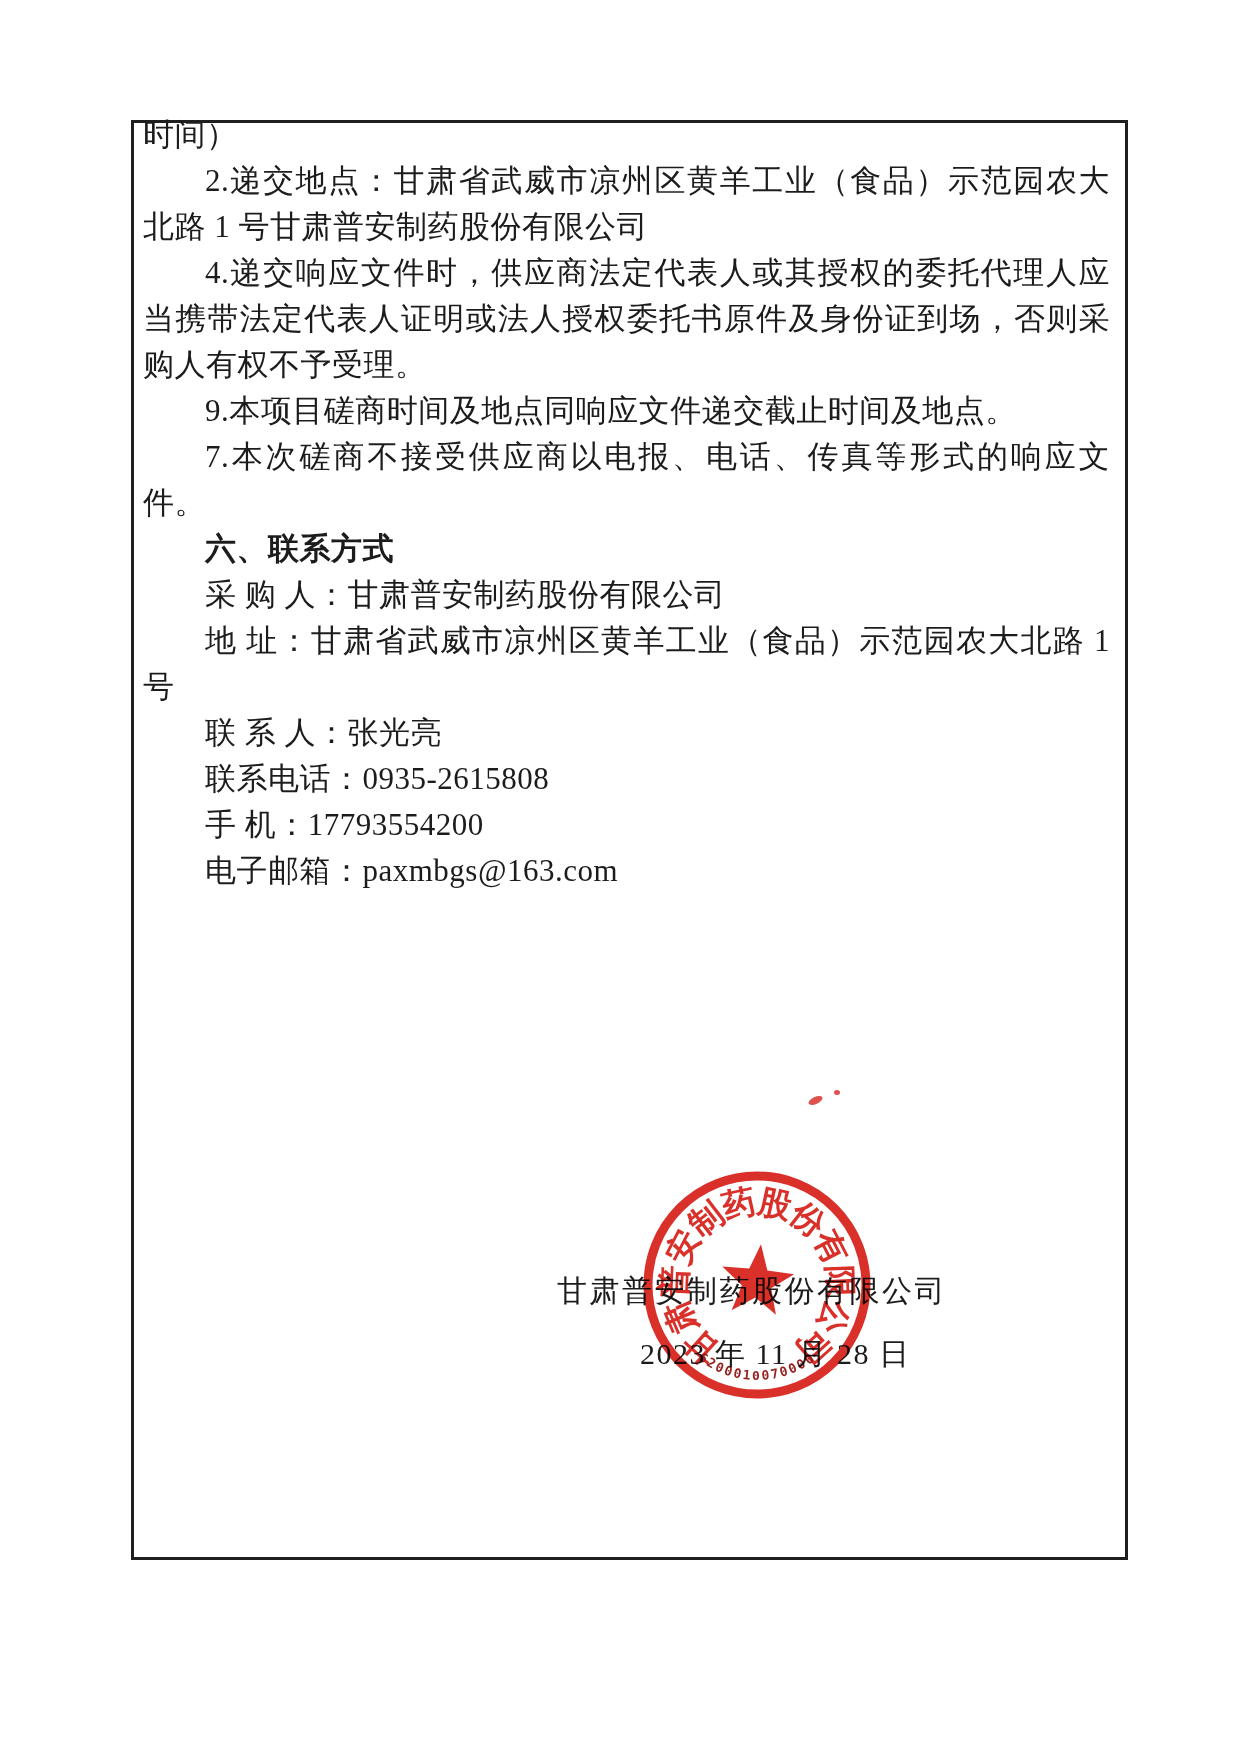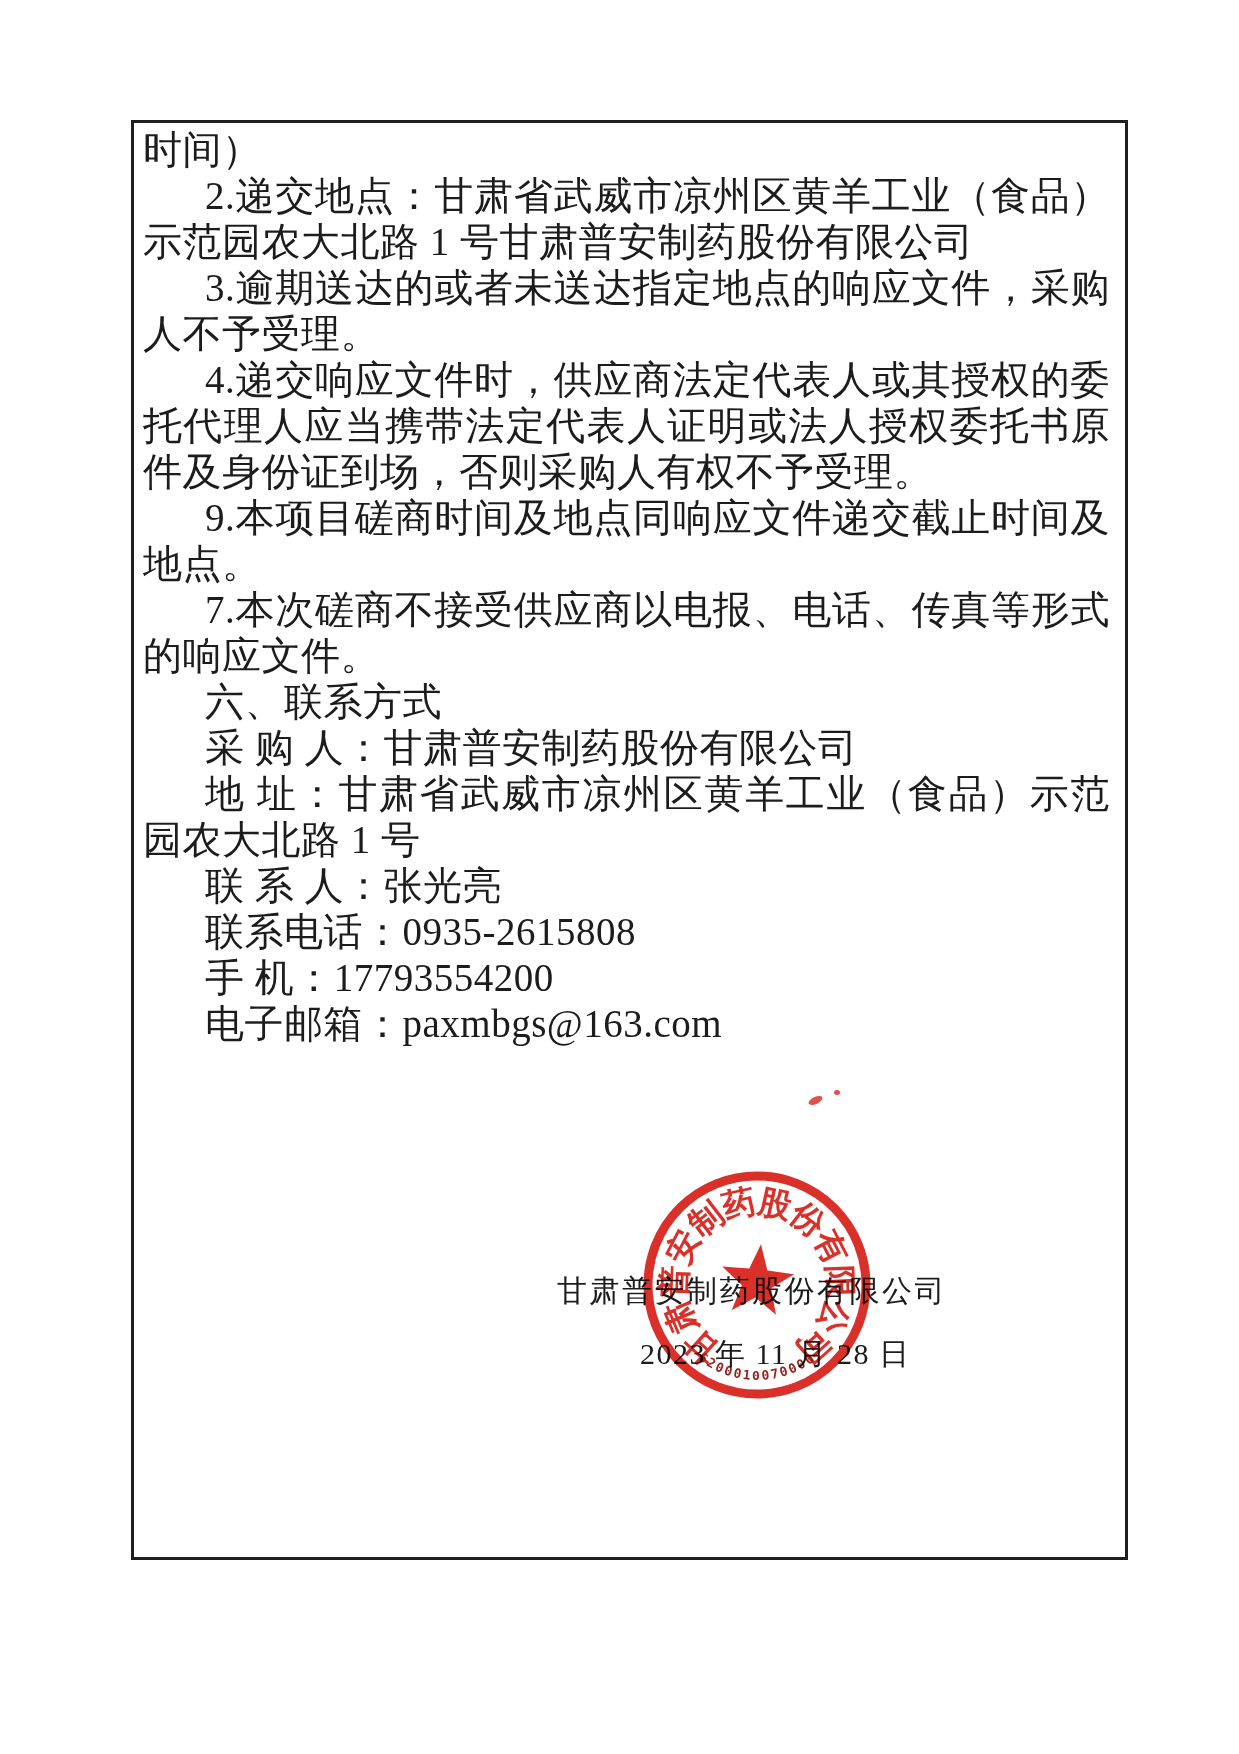--- a/index.html
+++ b/index.html
@@ -19,30 +19,30 @@
   }
   .frame{
     position:absolute;
     left:131px;top:120px;
     width:997px;height:1440px;
     border:3px solid var(--border);
     box-sizing:border-box;
   }
   .content{
     position:absolute;
-    left:143px;top:127px;
+    left:143px;top:112px;
     width:967px;
-    font-size:39px;
+    font-size:31px;
     line-height:46px;
     text-align:justify;
     letter-spacing:.5px;
   }
   .para{margin:0;}
   .indent{text-indent:62px;}
-  .bold{font-weight:normal;}
+  .bold{font-weight:bold;}
   .sig-company{
     position:absolute;
     left:557px;top:1271px;
     font-size:30px;
     letter-spacing:2.5px;
     white-space:nowrap;
   }
   .sig-date{
     position:absolute;
     left:640px;top:1334px;
@@ -86,21 +86,20 @@
 </head>
 <body>
 
 <div class="page">
 
   <div class="frame"></div>
 
   <div class="content">
     <p class="para">时间）</p>
     <p class="para indent">2.递交地点：甘肃省武威市凉州区黄羊工业（食品）示范园农大北路 1 号甘肃普安制药股份有限公司</p>
-    <p class="para indent">3.逾期送达的或者未送达指定地点的响应文件，采购人不予受理。</p>
     <p class="para indent">4.递交响应文件时，供应商法定代表人或其授权的委托代理人应当携带法定代表人证明或法人授权委托书原件及身份证到场，否则采购人有权不予受理。</p>
     <p class="para indent">9.本项目磋商时间及地点同响应文件递交截止时间及地点。</p>
     <p class="para indent">7.本次磋商不接受供应商以电报、电话、传真等形式的响应文件。</p>
 
     <p class="para indent bold">六、联系方式</p>
 
     <p class="para indent"><span>采 购 人：</span><span>甘肃普安制药股份有限公司</span></p>
     <p class="para indent"><span>地  址：</span><span>甘肃省武威市凉州区黄羊工业（食品）示范园农大北路 1 号</span></p>
     <p class="para indent"><span>联 系 人：</span><span>张光亮</span></p>
     <p class="para indent"><span>联系电话：</span><span>0935-2615808</span></p>

